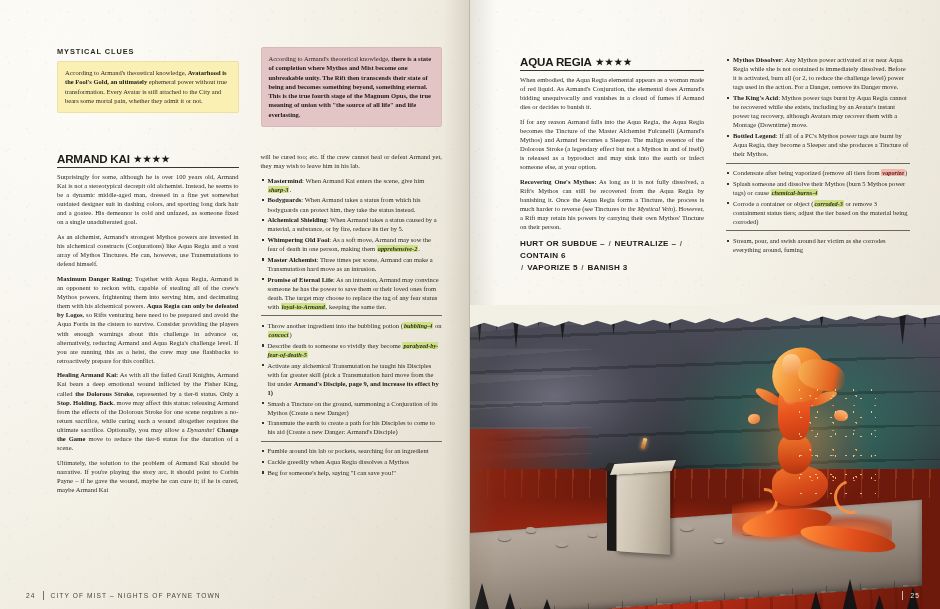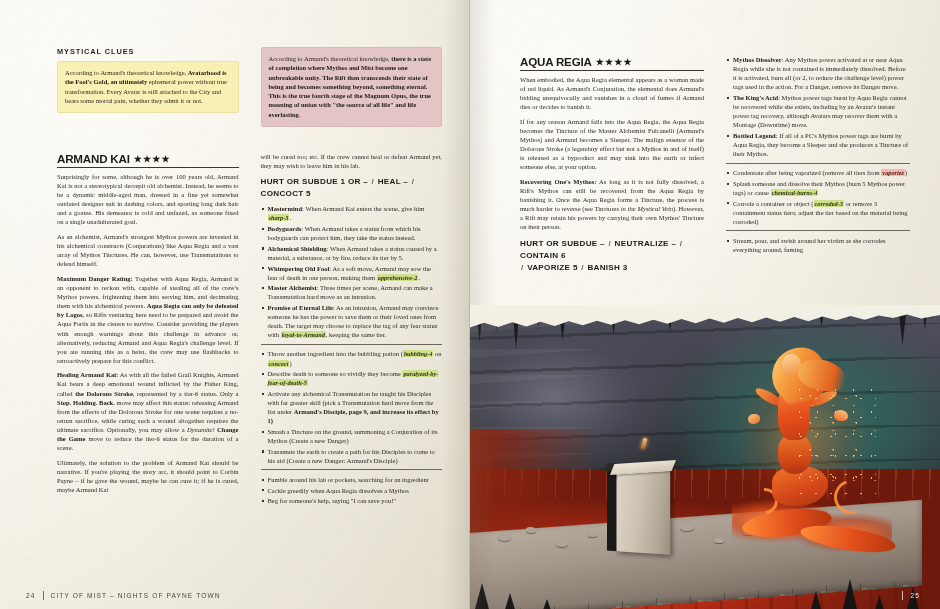--- a/index.html
+++ b/index.html
@@ -367,30 +367,20 @@
         <p class="body">Surprisingly for some, although he is over 100 years old, Armand Kai is not a stereotypical decrepit old alchemist. Instead, he seems to be a dynamic middle-aged man, dressed in a fine yet somewhat outdated designer suit in dashing colors, and sporting long dark hair and a goatee. His demeanor is cold and unfazed, as someone fixed on a single unadulterated goal.</p>
         <p class="body">As an alchemist, Armand's strongest Mythos powers are invested in his alchemical constructs (Conjurations) like Aqua Regia and a vast array of Mythos Tinctures. He can, however, use Transmutations to defend himself.</p>
         <p class="body"><span class="b">Maximum Danger Rating:</span><span> Together with Aqua Regia, Armand is an opponent to reckon with, capable of stealing all of the crew's Mythos powers, frightening them into serving him, and decimating them with his alchemical powers. </span><span class="b">Aqua Regia can only be defeated by Logos</span><span>, so Rifts venturing here need to be prepared and avoid the Aqua Fortis in the cistern to survive. Consider providing the players with enough warnings about this challenge in advance or, alternatively, reducing Armand and Aqua Regia's challenge level. If you are running this as a heist, the crew may use flashbacks to retroactively prepare for this conflict.</span></p>
         <p class="body"><span class="b">Healing Armand Kai:</span><span> As with all the failed Grail Knights, Armand Kai bears a deep emotional wound inflicted by the Fisher King, called </span><span class="b">the Dolorous Stroke</span><span>, represented by a tier-6 status. Only a </span><span class="b">Stop. Holding. Back.</span><span> move may affect this status: releasing Armand from the effects of the Dolorous Stroke for one scene requires a no-return sacrifice, while curing such a wound altogether requires the ultimate sacrifice. Optionally, you may allow a </span><span class="i">Dynamite!</span><span> </span><span class="b">Change the Game</span><span> move to reduce the tier-6 status for the duration of a scene.</span></p>
         <p class="body">Ultimately, the solution to the problem of Armand Kai should be narrative. If you're playing the story arc, it should point to Corbin Payne – if he gave the wound, maybe he can cure it; if he is cured, maybe Armand Kai</p>
       </div>
 
       <div class="col">
         <p class="body">will be cured too; etc. If the crew cannot heal or defeat Armand yet, they may wish to leave him in his lab.</p>
 
-        <div class="moves">
-          <span>HURT OR SUBDUE</span>
-          <span>1 OR –</span>
-          <span class="sep">/</span>
-          <span>HEAL</span>
-          <span>–</span>
-          <span class="sep">/</span>
-          <span>CONCOCT</span>
-          <span>5</span>
-        </div>
 
         <ul class="blist">
           <li><span class="b">Mastermind</span><span>: When Armand Kai enters the scene, give him </span><span class="tag-g">sharp-3</span><span>.</span></li>
           <li><span class="b">Bodyguards</span><span>: When Armand takes a status from which his bodyguards can protect him, they take the status instead.</span></li>
           <li><span class="b">Alchemical Shielding</span><span>: When Armand takes a status caused by a material, a substance, or by fire, reduce its tier by 5.</span></li>
           <li><span class="b">Whimpering Old Fool</span><span>: As a soft move, Armand may sow the fear of death in one person, making them </span><span class="tag-g">apprehensive-2</span><span>.</span></li>
           <li><span class="b">Master Alchemist</span><span>: Three times per scene, Armand can make a Transmutation hard move as an intrusion.</span></li>
           <li><span class="b">Promise of Eternal Life</span><span>: As an intrusion, Armand may convince someone he has the power to save them or their loved ones from death. The target may choose to replace the tag of any fear status with </span><span class="tag-g">loyal-to-Armand</span><span>, keeping the same tier.</span></li>
         </ul>
 

